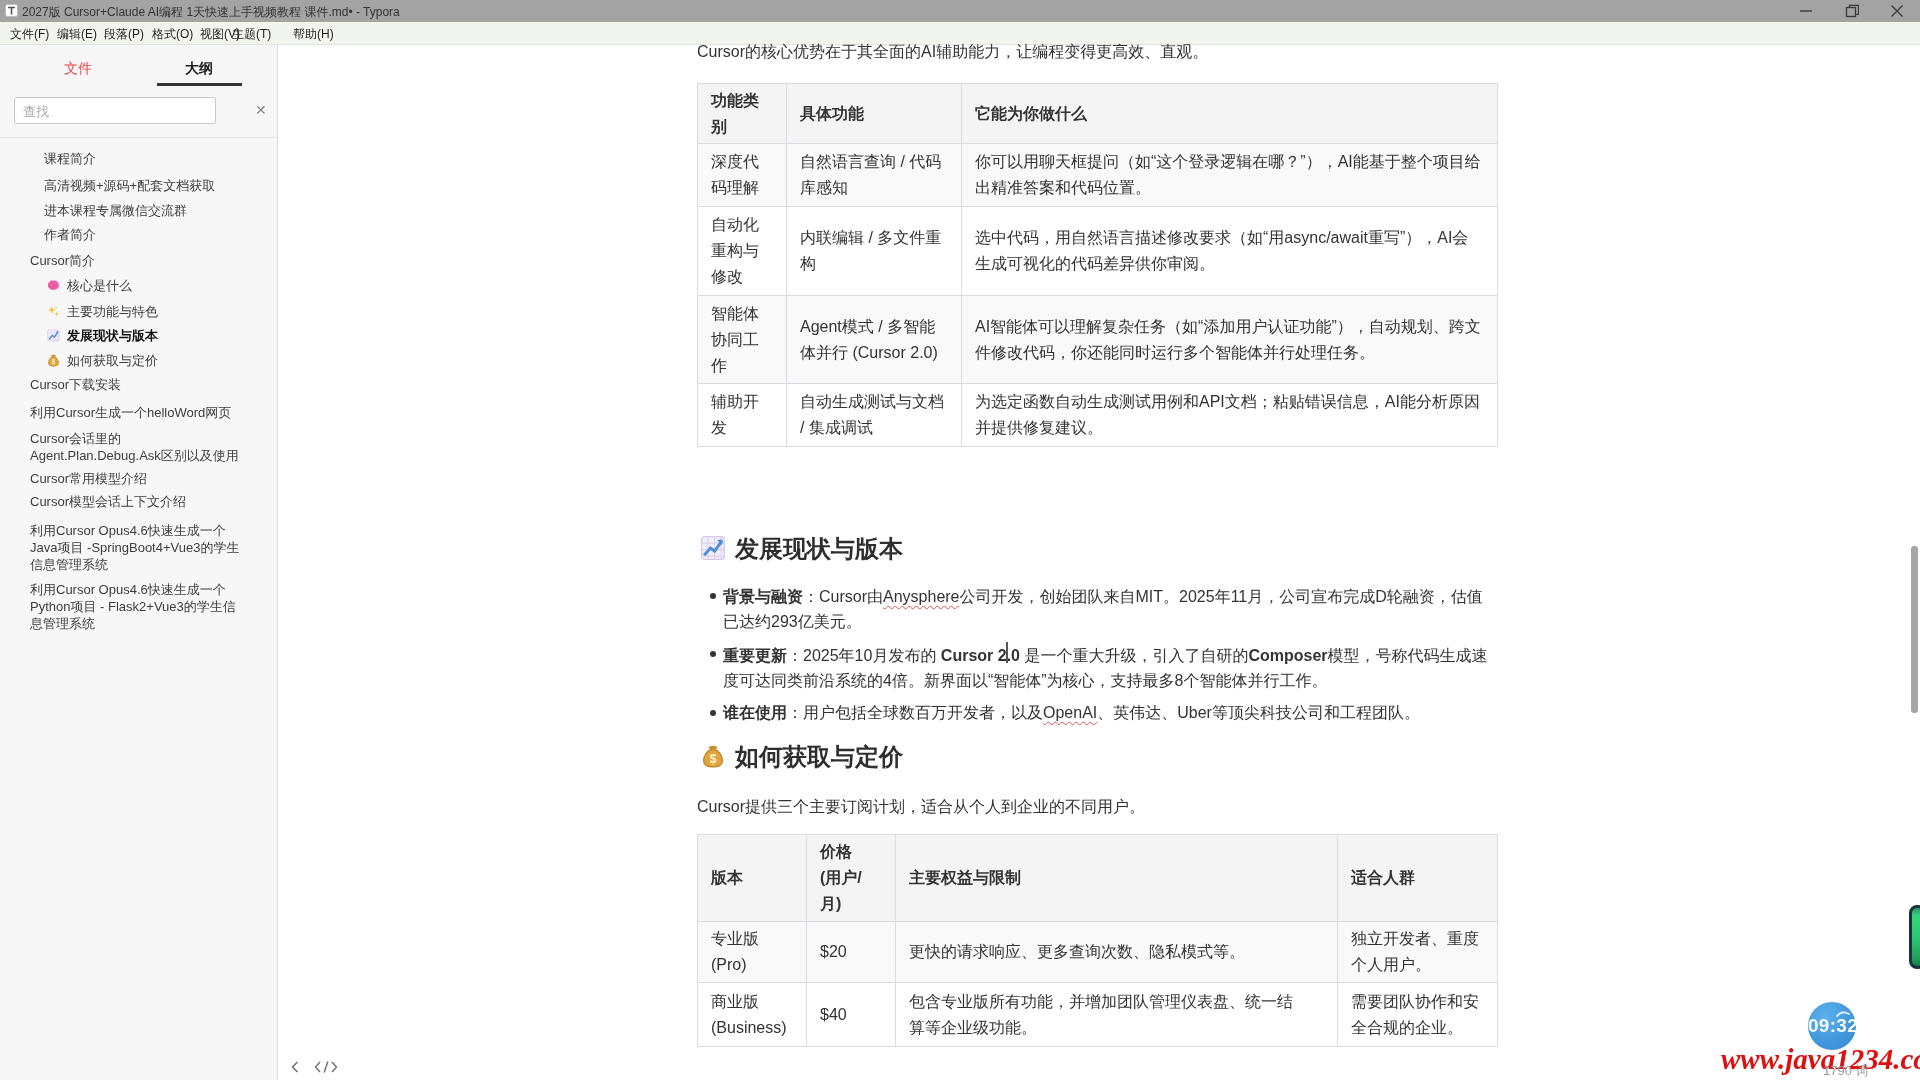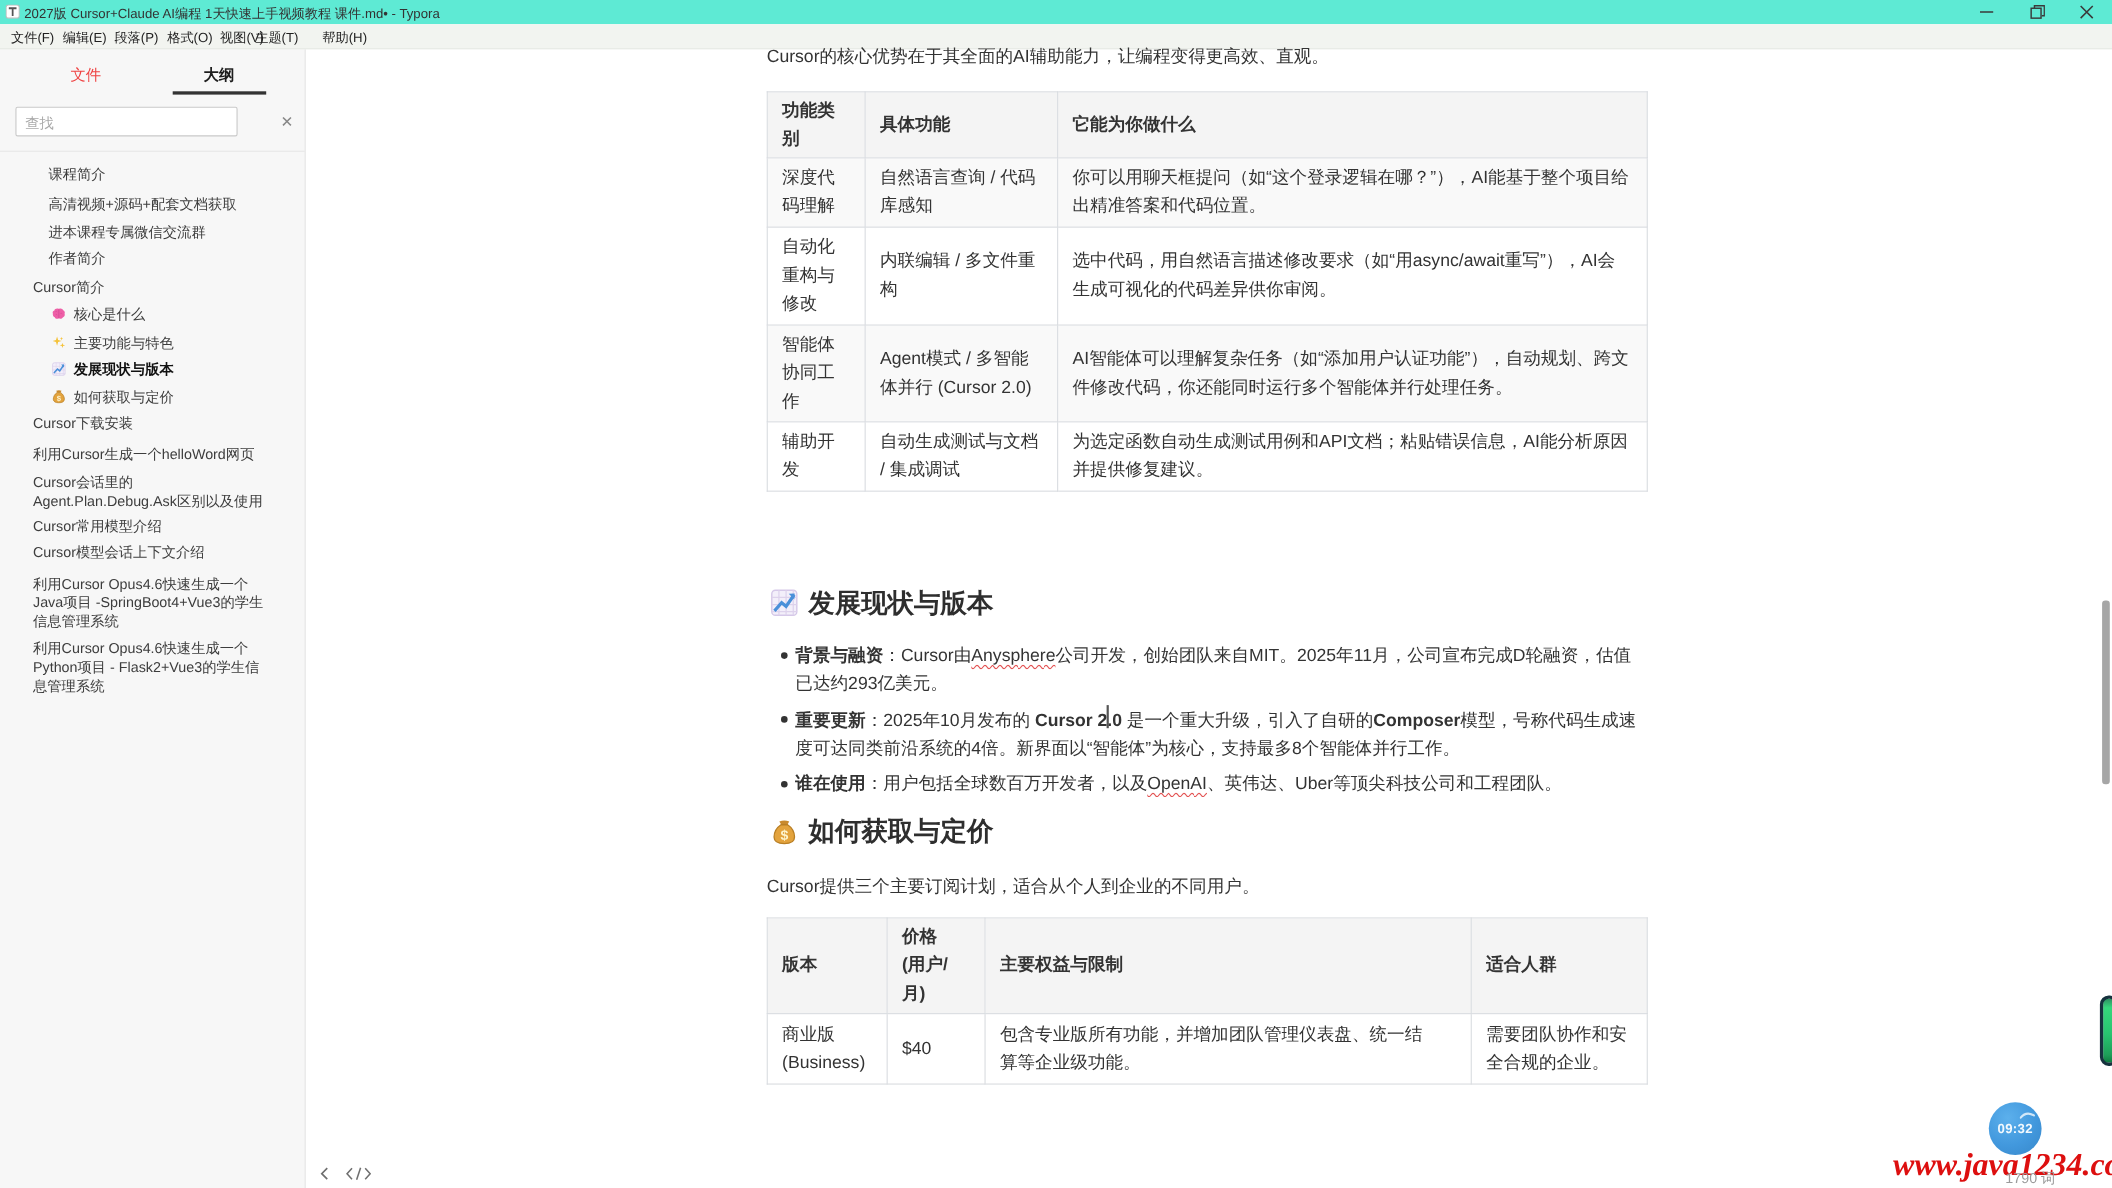--- a/index.html
+++ b/index.html
@@ -1,20 +1,20 @@
 <!DOCTYPE html>
 <html><head>
 <meta charset="utf-8">
 <style>
   * { margin:0; padding:0; box-sizing:border-box; }
   html,body { width:1920px; height:1080px; overflow:hidden; background:#fff;
     font-family:"Liberation Sans", sans-serif; }
   .abs { position:absolute; }
   
-  #titlebar { position:absolute; left:0; top:0; width:1920px; height:22px; background:#5eead4; }
+  #titlebar { position:absolute; left:0; top:0; width:1920px; height:22px; background:#a3a3a3; }
   #titletxt { position:absolute; left:22px; top:4px; font-size:12px; color:#333; white-space:nowrap; }
   #menubar { position:absolute; left:0; top:22px; width:1920px; height:23px; background:#f2f4f0; border-bottom:1px solid #e2e4e0; }
   .menuitem { position:absolute; top:4px; font-size:12px; color:#1f1f1f; white-space:nowrap; }
   .wbtn { position:absolute; top:0; width:14px; height:22px; color:#3a3a3a; }
   
   #sidebar { position:absolute; left:0; top:45px; width:278px; height:1035px; background:#f7f7f7; border-right:1px solid #e1e1e1; }
   .tab { position:absolute; top:15px; font-size:14px; }
   #tabline { position:absolute; left:157px; top:38px; width:85px; height:3px; background:#333; }
   #searchbox { position:absolute; left:14px; top:52px; width:202px; height:27px; background:#fff; border:1px solid #c9c9c9; border-radius:2px; }
   #searchbox span { position:absolute; left:8px; top:5px; font-size:13px; color:#a9a9a9; }
@@ -35,21 +35,21 @@
   tr.alt { background:#f9f9f9; }
   code { font-family:"Liberation Mono", monospace; font-size:14px; background:#f0f1f2; padding:1px 4px; border-radius:3px; }
   .sp { text-decoration:underline wavy #e35252 1px; text-underline-offset:3px; }
   .bdot { position:absolute; width:6px; height:6px; border-radius:50%; background:#333; }
   
   #scrollthumb { position:absolute; left:1911px; top:546px; width:7px; height:167px; background:#a6a6a6; border-radius:3px; }
   #greenpill { position:absolute; left:1909px; top:905px; width:17px; height:64px; border-radius:8px; border:3px solid #16323e; background:linear-gradient(180deg,#2f8f63 0%,#35d77c 14%,#28c470 55%,#1d9e58 88%,#0f7a40 100%); }
   #timer { position:absolute; left:1808px; top:1002px; width:48px; height:48px; border-radius:50%;
      background:radial-gradient(circle at 36% 30%, #5cb0ec 0%, #4298dd 55%, #3787c9 100%);
      box-shadow:0 0 0 5px rgba(255,255,255,.92), 0 0 18px 12px rgba(255,255,255,.85);
-     color:rgba(255,255,255,.93); font-size:12px; font-weight:bold; text-align:center; line-height:48px; letter-spacing:.3px; }
+     color:rgba(255,255,255,.93); font-size:19px; font-weight:bold; text-align:center; line-height:48px; letter-spacing:.3px; }
   #redurl { position:absolute; left:1721px; top:1043px; font-family:"Liberation Serif", serif; font-style:italic; font-weight:bold; font-size:29px; color:#dd0f0f; white-space:nowrap; }
   #wcount { position:absolute; left:1823px; top:1062px; font-size:13px; color:#9b9b9b; }
   .caret { display:inline-block; width:0px; position:relative; }
   .caret i { position:absolute; left:-1px; top:-19px; width:2px; height:21px; background:#555; }
 </style>
 </head>
 <body>
 
 <div id="titlebar">
   <svg class="abs" style="left:5px;top:4px" width="13" height="13" viewBox="0 0 13 13">
@@ -254,20 +254,36 @@
         </th>
         <th>
           <div>主要权益与限制</div>
         </th>
         <th>
           <div>适合人群</div>
         </th>
       </tr>
     </thead>
   <tbody>
+  <tr class="alt" style="height:61px">
+        <td>
+          <div>专业版</div>
+          <div>(Pro)</div>
+        </td>
+        <td>
+          <div>$20</div>
+        </td>
+        <td>
+          <div>更快的请求响应、更多查询次数、隐私模式等。</div>
+        </td>
+        <td>
+          <div>独立开发者、重度</div>
+          <div>个人用户。</div>
+        </td>
+      </tr>
   <tr style="height:64px">
         <td>
           <div>商业版</div>
           <div>(Business)</div>
         </td>
         <td>
           <div>$40</div>
         </td>
         <td>
           <div>包含专业版所有功能，并增加团队管理仪表盘、统一结</div>

